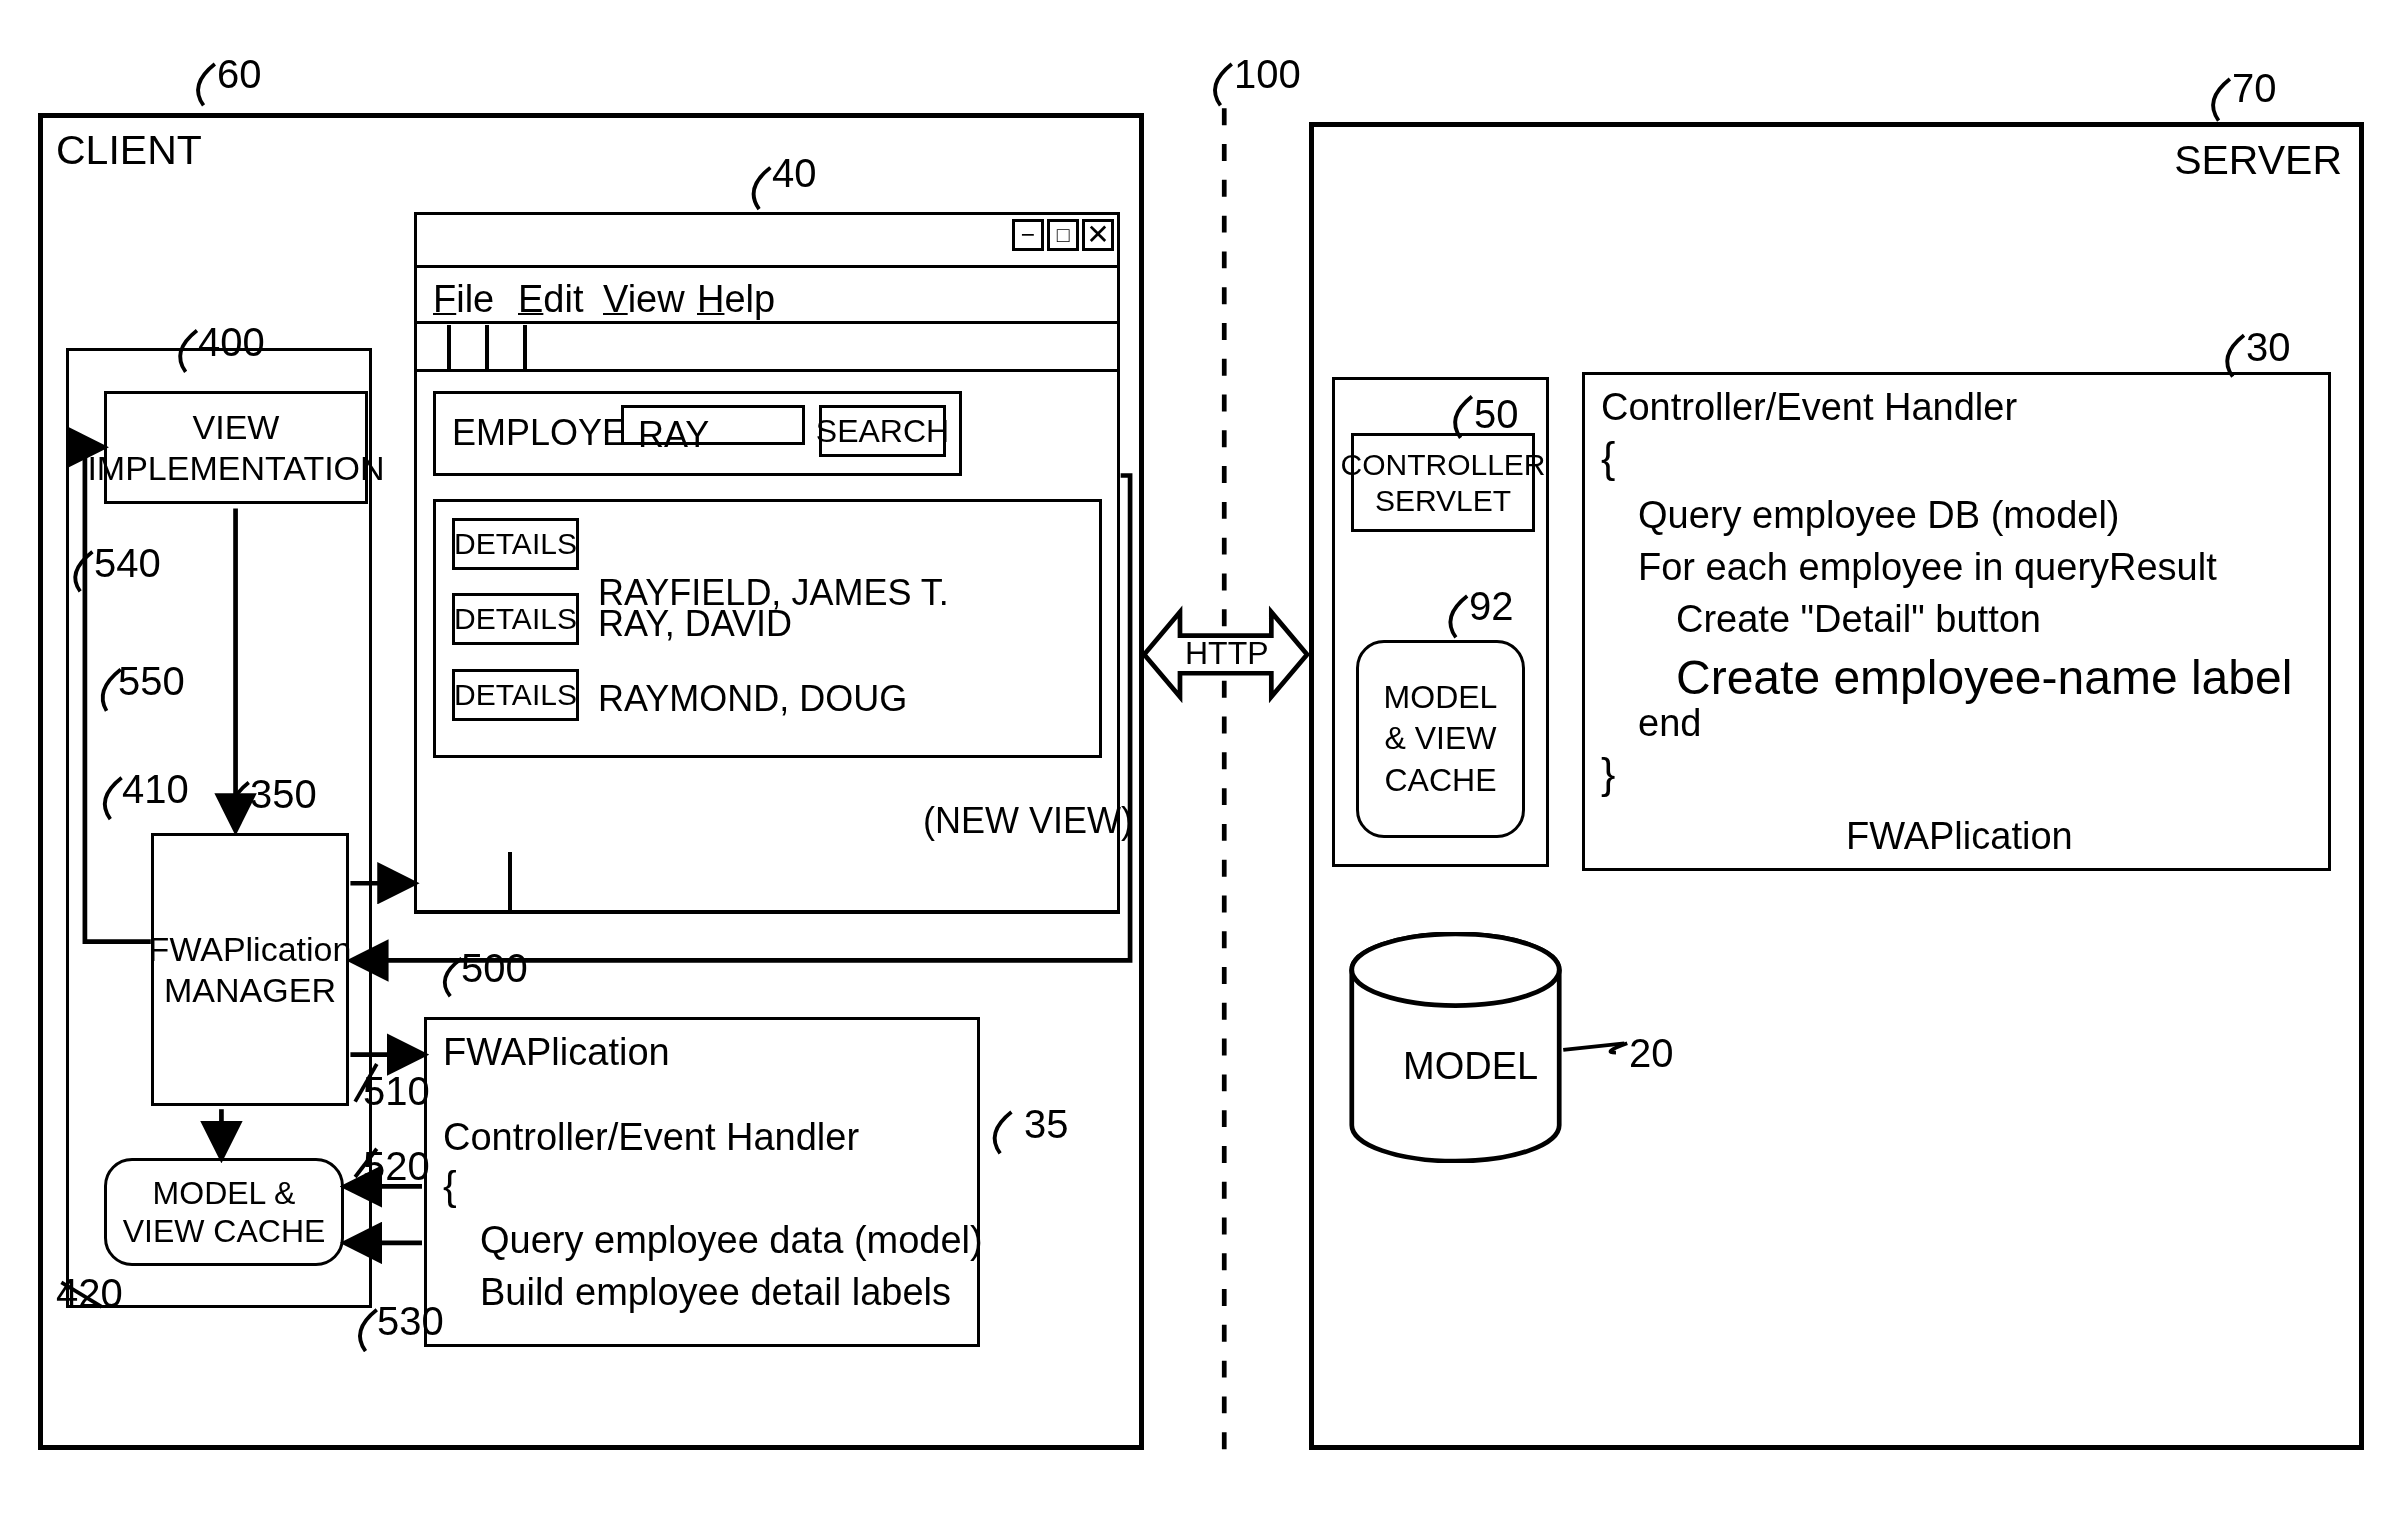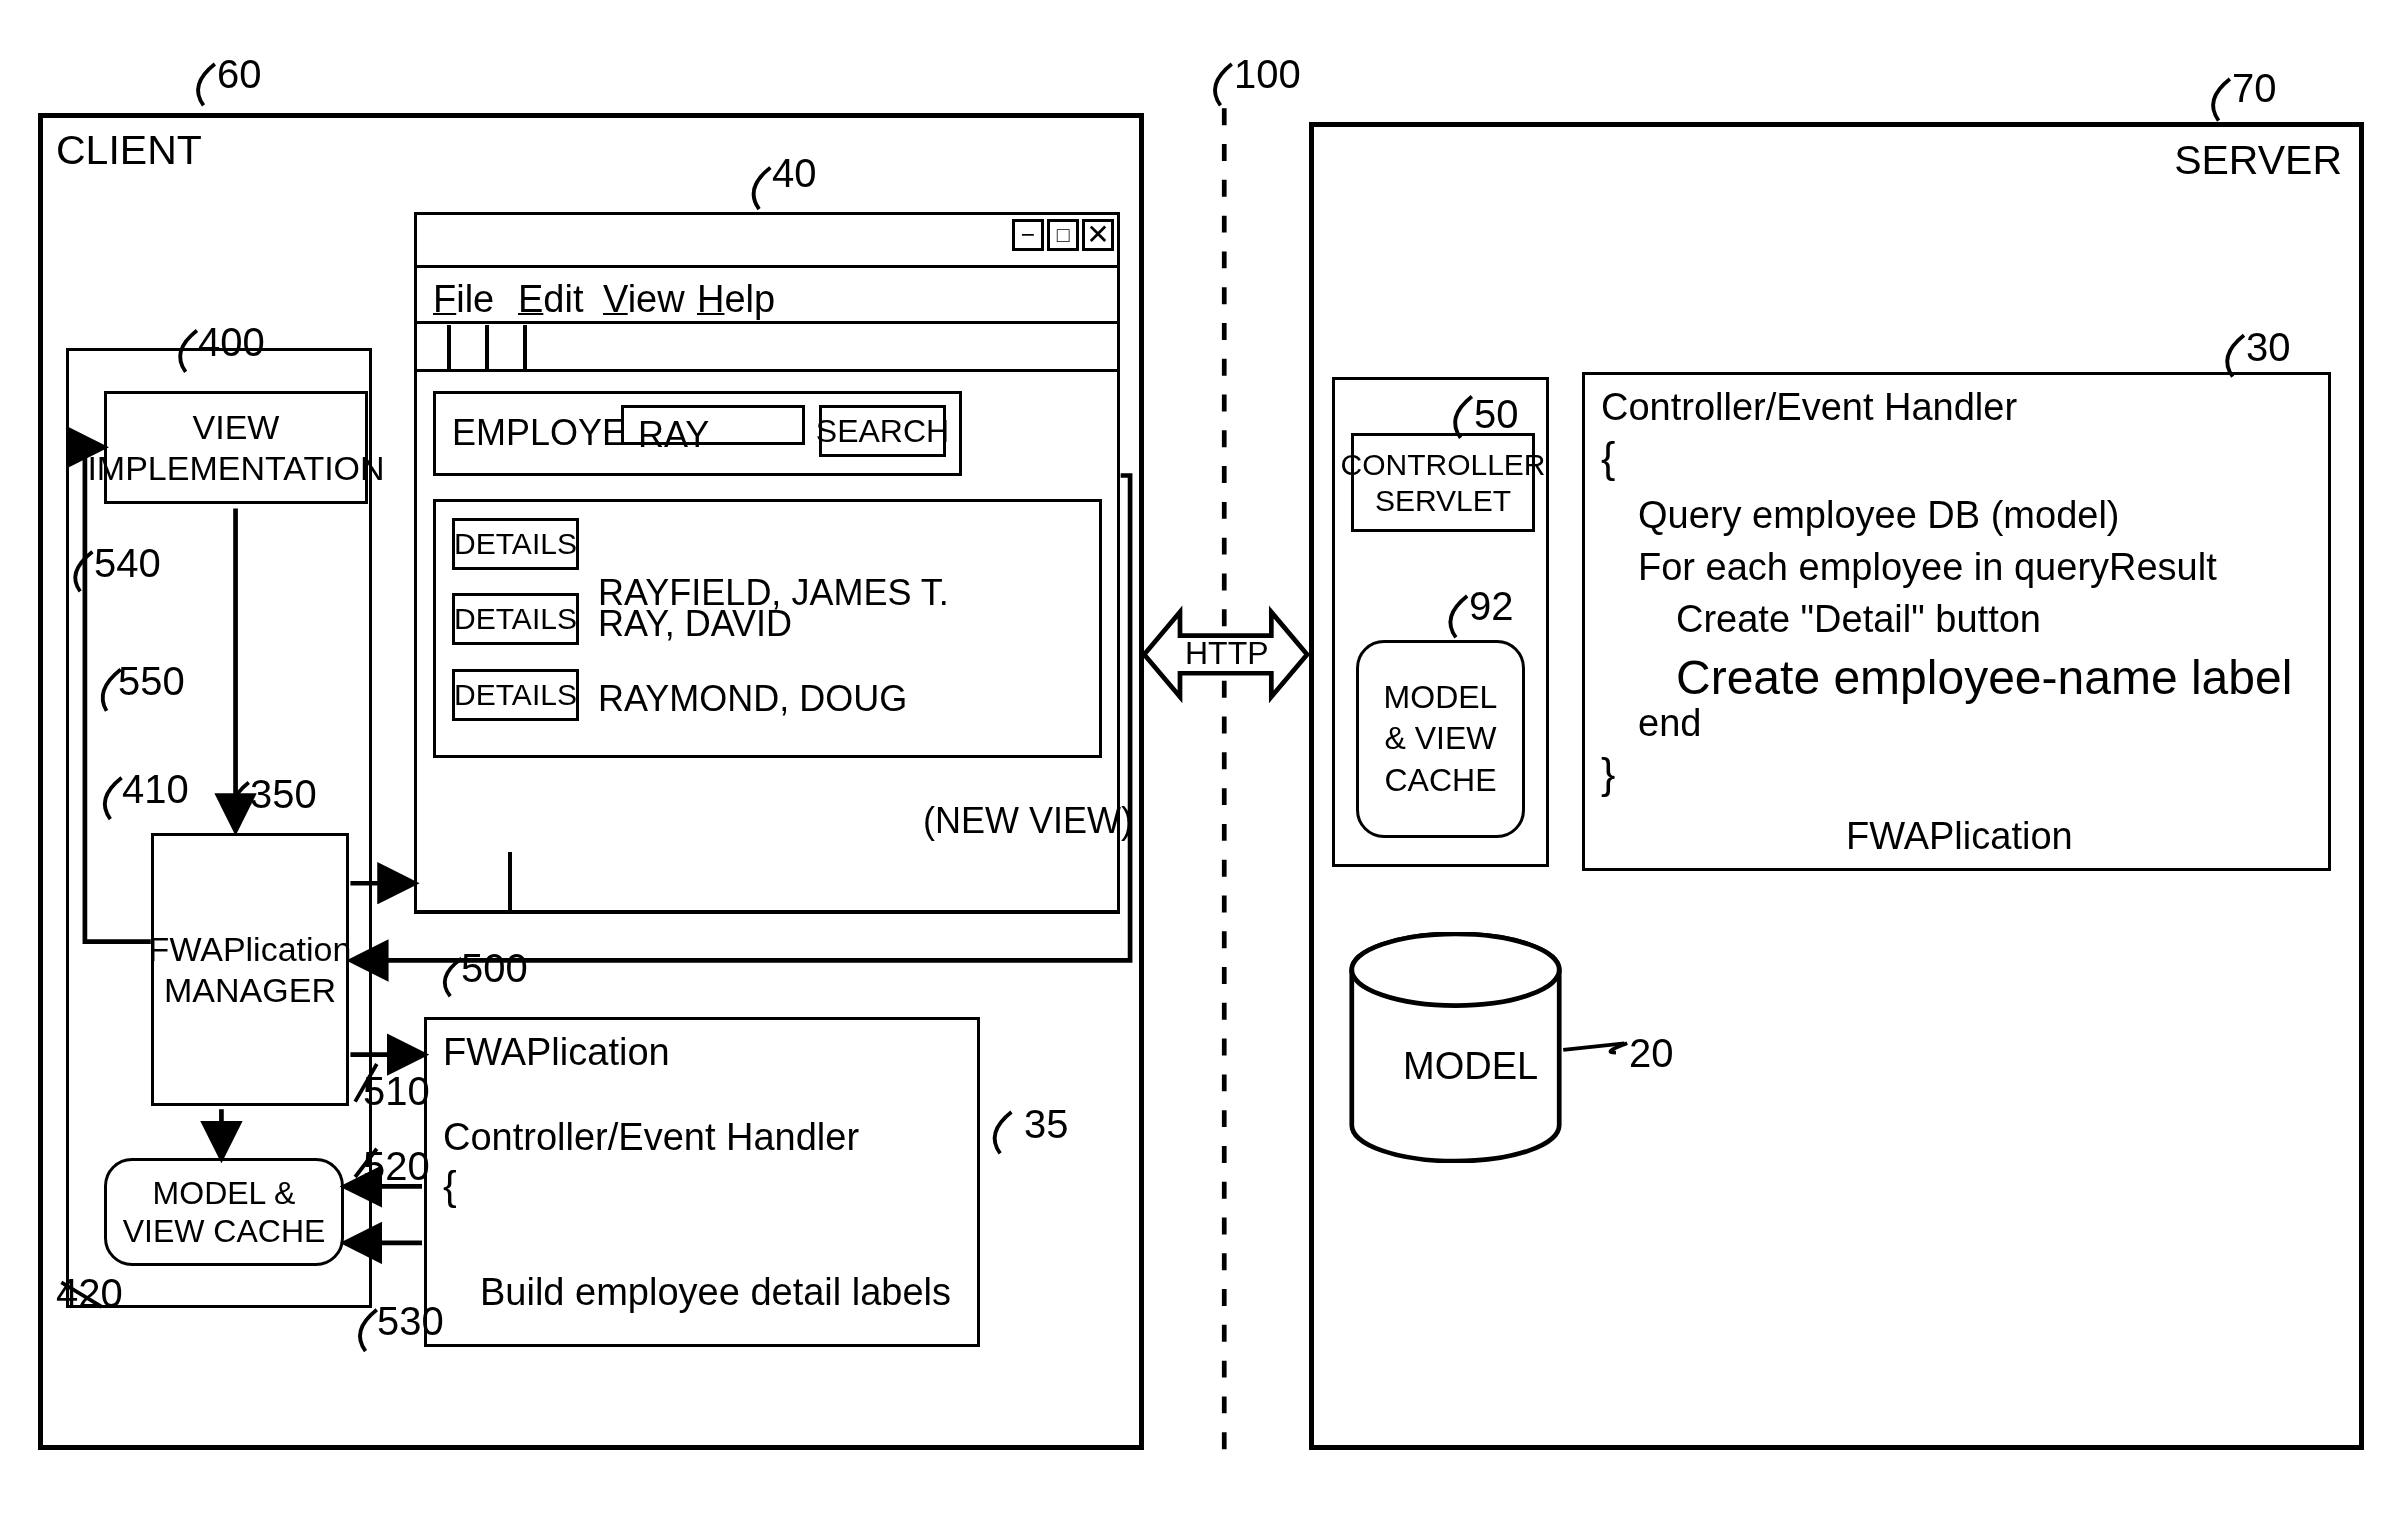--- a/index.html
+++ b/index.html
@@ -149,20 +149,21 @@
   <div class="label" style="left:923px; top:800px; font-size:36px;">(NEW VIEW)</div>
 
   <div class="box" style="left:414px; top:852px; width:706px; height:61px; border-top:none;"></div>
   <div style="position:absolute; left:508px; top:852px; width:3.8px; height:61px; background:#000;"></div>
 
   <div class="box" style="left:424px; top:1017px; width:556px; height:330px;"></div>
   <div class="reflabel" style="left:1012px; top:1102px;margin-left:12px;">35</div>
   <div class="label" style="left:443px; top:1031px; font-size:38px;">FWAPlication</div>
   <div class="label" style="left:443px; top:1116px; font-size:38px;">Controller/Event Handler</div>
   <div class="label" style="left:443px; top:1163px; font-size:41px;">{</div>
+  <div class="label" style="left:480px; top:1219px; font-size:38px;">Query employee data (model)</div>
   <div class="label" style="left:480px; top:1271px; font-size:38px;">Build employee detail labels</div>
 
   <div class="box" style="left:1332px; top:377px; width:217px; height:490px;"></div>
   <div class="reflabel" style="left:1474px; top:386px;margin-top:6px;">50</div>
   <div class="box centered" style="left:1351px; top:433px; width:184px; height:99px; font-size:30px; line-height:1.2;">
     <span style="white-space:pre-line;">CONTROLLER
 SERVLET</span>
   </div>
 
   <div class="reflabel" style="left:1469px; top:584px;">92</div>

